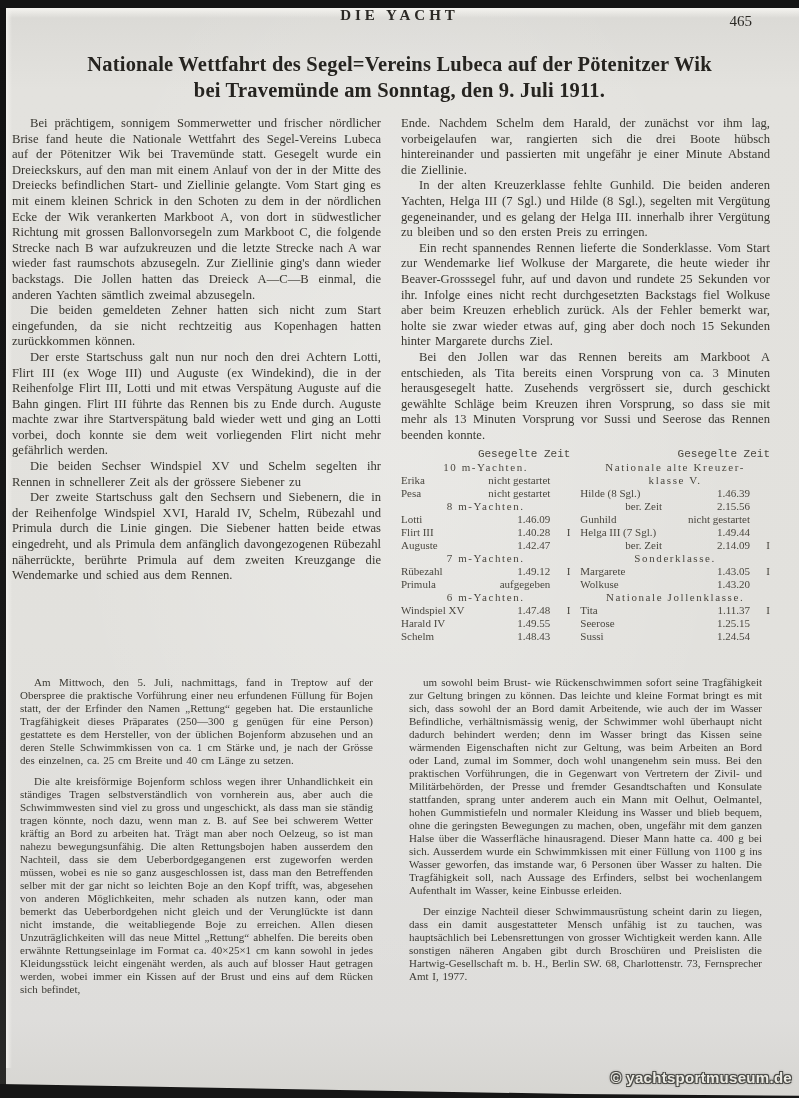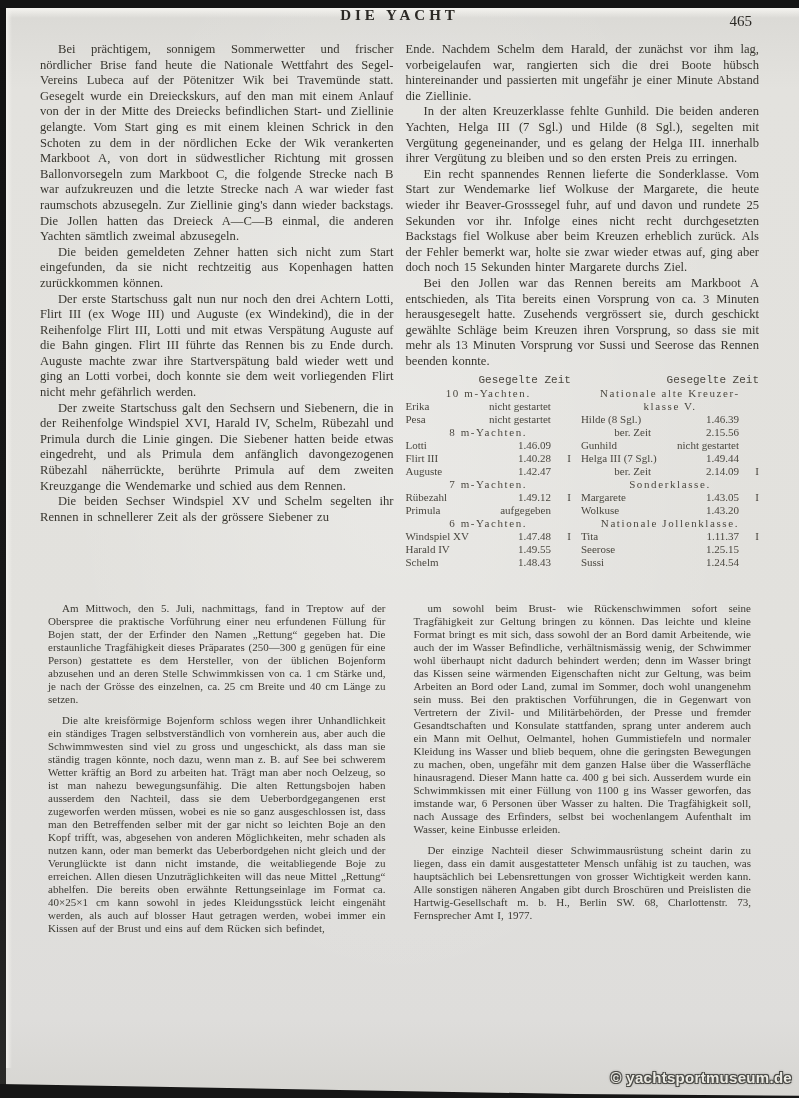--- a/index.html
+++ b/index.html
@@ -27,21 +27,21 @@
     clip-path:polygon(0 22%,72% 78%,100% 88%,100% 100%,0 100%);}
   
   .pg-header{position:relative;padding-top:7px;height:22px;}
   .journal-title{display:block;text-align:center;font-size:15px;letter-spacing:4px;
     font-weight:bold;color:#2b2925;}
   .page-number{position:absolute;top:13px;right:47px;font-size:15px;color:#2b2925;}
   
   .a1-title{margin:22px 30px 0 30px;text-align:center;font-size:20.5px;line-height:26px;
     font-weight:bold;color:#262420;letter-spacing:.2px;}
   
-  .cols{display:flex;gap:12px;padding:0 40px;}
+  .cols{display:flex;gap:20px;padding:0 12px;}
   .col{width:369px;}
   .a1-body{margin-top:13px;min-height:552px;}
   .a1-body .para{font-size:12.6px;line-height:15.6px;text-align:justify;margin:0;
     text-indent:18px;word-spacing:1.5px;color:#38362f;}
   .para.flush{text-indent:0;}
   
   .results{display:flex;gap:10px;margin-top:5px;font-size:11px;line-height:13px;color:#4a473f;}
   .subtable{flex:1;}
   .subtable.right{flex:1.12;}
   .t-header{text-align:right;padding-left:28%;height:13px;font-family:Liberation Mono, monospace;}
@@ -72,28 +72,32 @@
   <div class="edge-top"></div>
   <div class="edge-top-glow"></div>
   <div class="edge-left"></div>
   <div class="edge-left-glow"></div>
 
   <div class="pg-header">
     <span class="journal-title">DIE YACHT</span>
     <span class="page-number">465</span>
   </div>
 
+  <h1 class="a1-title">
+    <span>Nationale Wettfahrt des Segel=Vereins Lubeca auf der Pötenitzer Wik</span><br>
+    <span>bei Travemünde am Sonntag, den 9. Juli 1911.</span>
+  </h1>
 
   <div class="cols a1-body">
     <div class="col">
         <p class="para">Bei prächtigem, sonnigem Sommerwetter und frischer nördlicher Brise fand heute die Nationale Wettfahrt des Segel-Vereins Lubeca auf der Pötenitzer Wik bei Travemünde statt. Gesegelt wurde ein Dreieckskurs, auf den man mit einem Anlauf von der in der Mitte des Dreiecks befindlichen Start- und Ziellinie gelangte. Vom Start ging es mit einem kleinen Schrick in den Schoten zu dem in der nördlichen Ecke der Wik verankerten Markboot A, von dort in südwestlicher Richtung mit grossen Ballonvorsegeln zum Markboot C, die folgende Strecke nach B war aufzukreuzen und die letzte Strecke nach A war wieder fast raumschots abzusegeln. Zur Ziellinie ging's dann wieder backstags. Die Jollen hatten das Dreieck A—C—B einmal, die anderen Yachten sämtlich zweimal abzusegeln.</p>
         <p class="para">Die beiden gemeldeten Zehner hatten sich nicht zum Start eingefunden, da sie nicht rechtzeitig aus Kopenhagen hatten zurückkommen können.</p>
         <p class="para">Der erste Startschuss galt nun nur noch den drei Achtern Lotti, Flirt III (ex Woge III) und Auguste (ex Windekind), die in der Reihenfolge Flirt III, Lotti und mit etwas Verspätung Auguste auf die Bahn gingen. Flirt III führte das Rennen bis zu Ende durch. Auguste machte zwar ihre Startverspätung bald wieder wett und ging an Lotti vorbei, doch konnte sie dem weit vorliegenden Flirt nicht mehr gefährlich werden.</p>
+        <p class="para">Die beiden Sechser Windspiel XV und Schelm segelten ihr Rennen in schnellerer Zeit als der grössere Siebener zu</p>
         <p class="para">Der zweite Startschuss galt den Sechsern und Siebenern, die in der Reihenfolge Windspiel XVI, Harald IV, Schelm, Rübezahl und Primula durch die Linie gingen. Die Siebener hatten beide etwas eingedreht, und als Primula dem anfänglich davongezogenen Rübezahl näherrückte, berührte Primula auf dem zweiten Kreuzgange die Wendemarke und schied aus dem Rennen.</p>
-        <p class="para">Die beiden Sechser Windspiel XV und Schelm segelten ihr Rennen in schnellerer Zeit als der grössere Siebener zu</p>
       </div>
     <div class="col">
       <div>
           <p class="para flush">Ende. Nachdem Schelm dem Harald, der zunächst vor ihm lag, vorbeigelaufen war, rangierten sich die drei Boote hübsch hintereinander und passierten mit ungefähr je einer Minute Abstand die Ziellinie.</p>
           <p class="para">In der alten Kreuzerklasse fehlte Gunhild. Die beiden anderen Yachten, Helga III (7 Sgl.) und Hilde (8 Sgl.), segelten mit Vergütung gegeneinander, und es gelang der Helga III. innerhalb ihrer Vergütung zu bleiben und so den ersten Preis zu erringen.</p>
           <p class="para">Ein recht spannendes Rennen lieferte die Sonderklasse. Vom Start zur Wendemarke lief Wolkuse der Margarete, die heute wieder ihr Beaver-Grosssegel fuhr, auf und davon und rundete 25 Sekunden vor ihr. Infolge eines nicht recht durchgesetzten Backstags fiel Wolkuse aber beim Kreuzen erheblich zurück. Als der Fehler bemerkt war, holte sie zwar wieder etwas auf, ging aber doch noch 15 Sekunden hinter Margarete durchs Ziel.</p>
           <p class="para">Bei den Jollen war das Rennen bereits am Markboot A entschieden, als Tita bereits einen Vorsprung von ca. 3 Minuten herausgesegelt hatte. Zusehends vergrössert sie, durch geschickt gewählte Schläge beim Kreuzen ihren Vorsprung, so dass sie mit mehr als 13 Minuten Vorsprung vor Sussi und Seerose das Rennen beenden konnte.</p>
         </div>
       <div class="results">
         <div class="subtable left">

